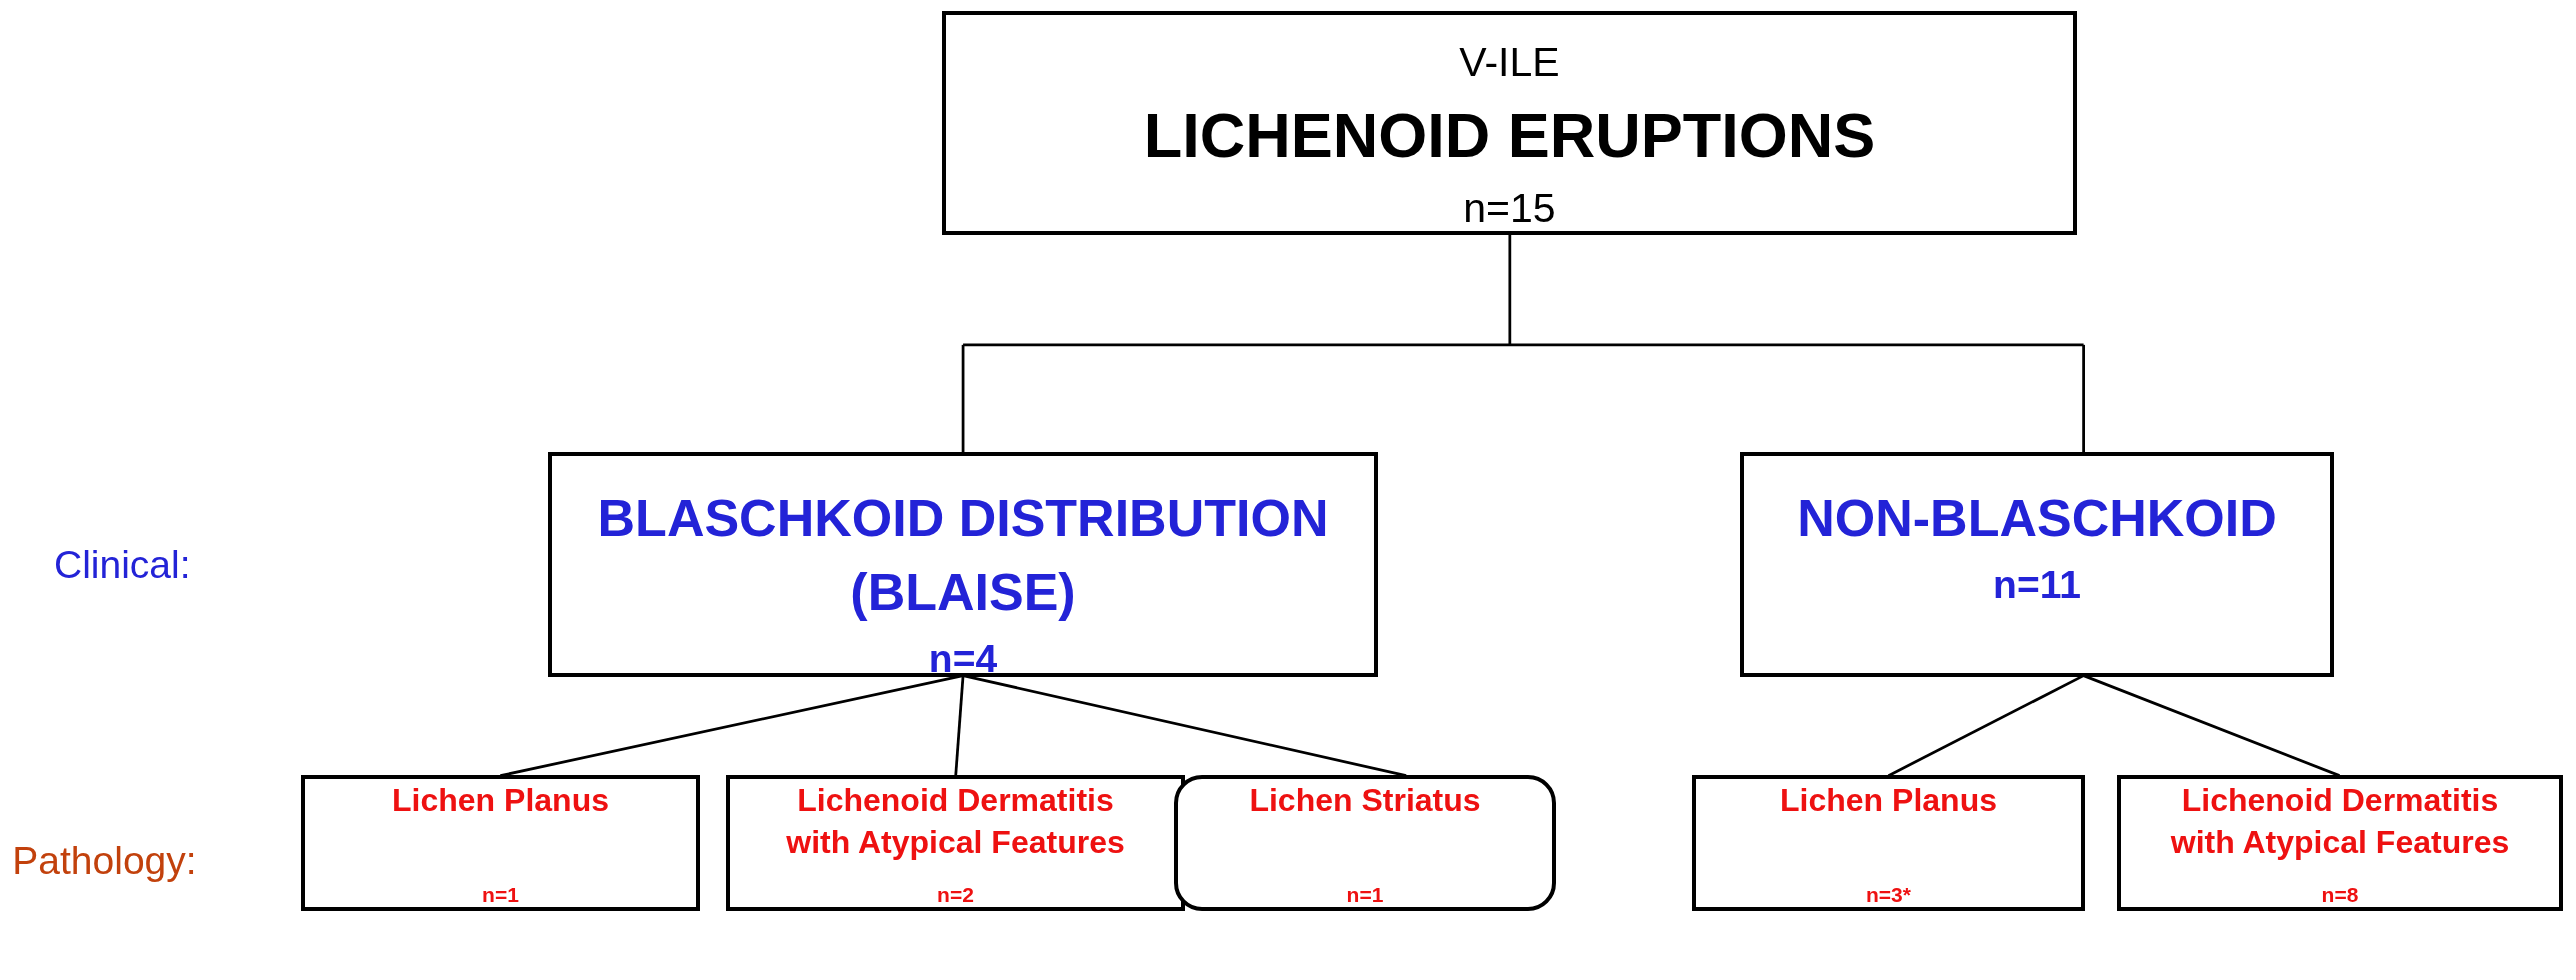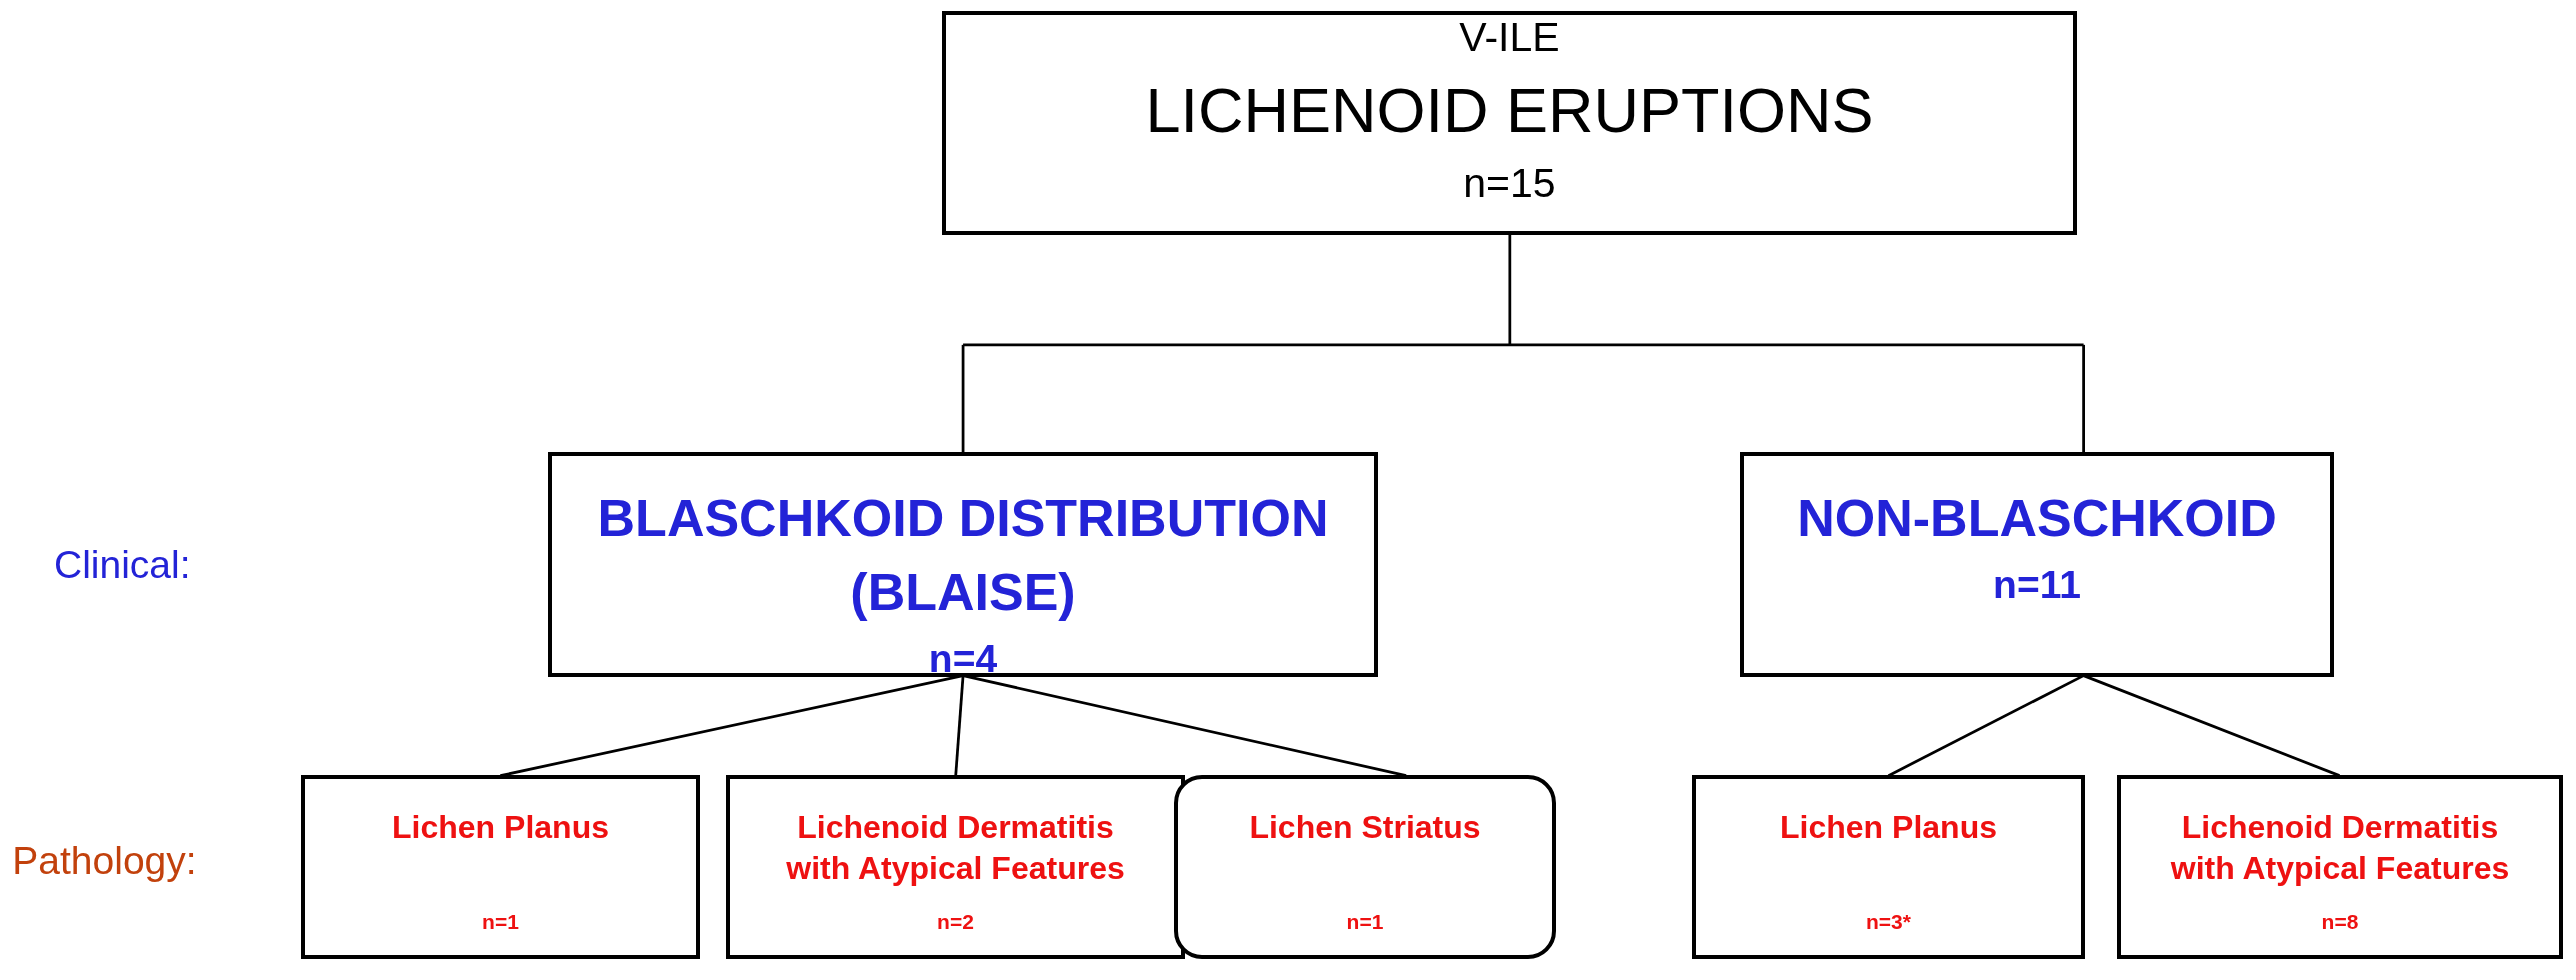--- a/index.html
+++ b/index.html
@@ -27,42 +27,42 @@
     background: #ffffff;
     border: 4.3px solid #000000;
     display: flex;
     flex-direction: column;
     align-items: center;
     text-align: center;
   }
   
   .node-root {
     left: 942px; top: 11px; width: 1135px; height: 224px;
-    justify-content: flex-start;
+    justify-content: flex-end;
     gap: 16px;
     color: #000000;
   }
   .node-root .sub  { font-size: 41px; line-height: 1.1; }
-  .node-root .ttl  { font-size: 63px; font-weight: normal; line-height: 1.1; }
+  .node-root .ttl  { font-size: 63px; font-weight: bold; line-height: 1.1; }
   .node-root .cnt  { font-size: 41px; line-height: 1.1; }
   
   .node-clinical {
     top: 452px; height: 225px;
     justify-content: flex-start;
     padding-top: 26px;
     color: #2323d7;
   }
   .node-clinical.pos-left  { left: 548px;  width: 830px; }
   .node-clinical.pos-right { left: 1740px; width: 594px; }
   .node-clinical .heading { font-size: 52px; font-weight: bold; line-height: 1.42; }
   .node-clinical .cnt     { font-size: 39px; font-weight: bold; margin-top: 7.4px; }
   
   .node-path {
-    top: 775px; height: 184px;
-    justify-content: center;
+    top: 775px; height: 136px;
+    justify-content: flex-end;
     padding-top: 6px;
     color: #ee1111;
   }
   .node-path .title { font-size: 32px; font-weight: bold; line-height: 1.3; min-height: 103px; }
   .node-path .cnt   { font-size: 21px; font-weight: bold; }
   .node-path.pos-1 { left: 301px;  width: 399px; }
   .node-path.pos-2 { left: 726px; width: 459px; }
   .node-path.pos-3 { left: 1174px; width: 382px; border-radius: 28px; }
   .node-path.pos-4 { left: 1692px; width: 393px; }
   .node-path.pos-5 { left: 2117px; width: 446px; }

